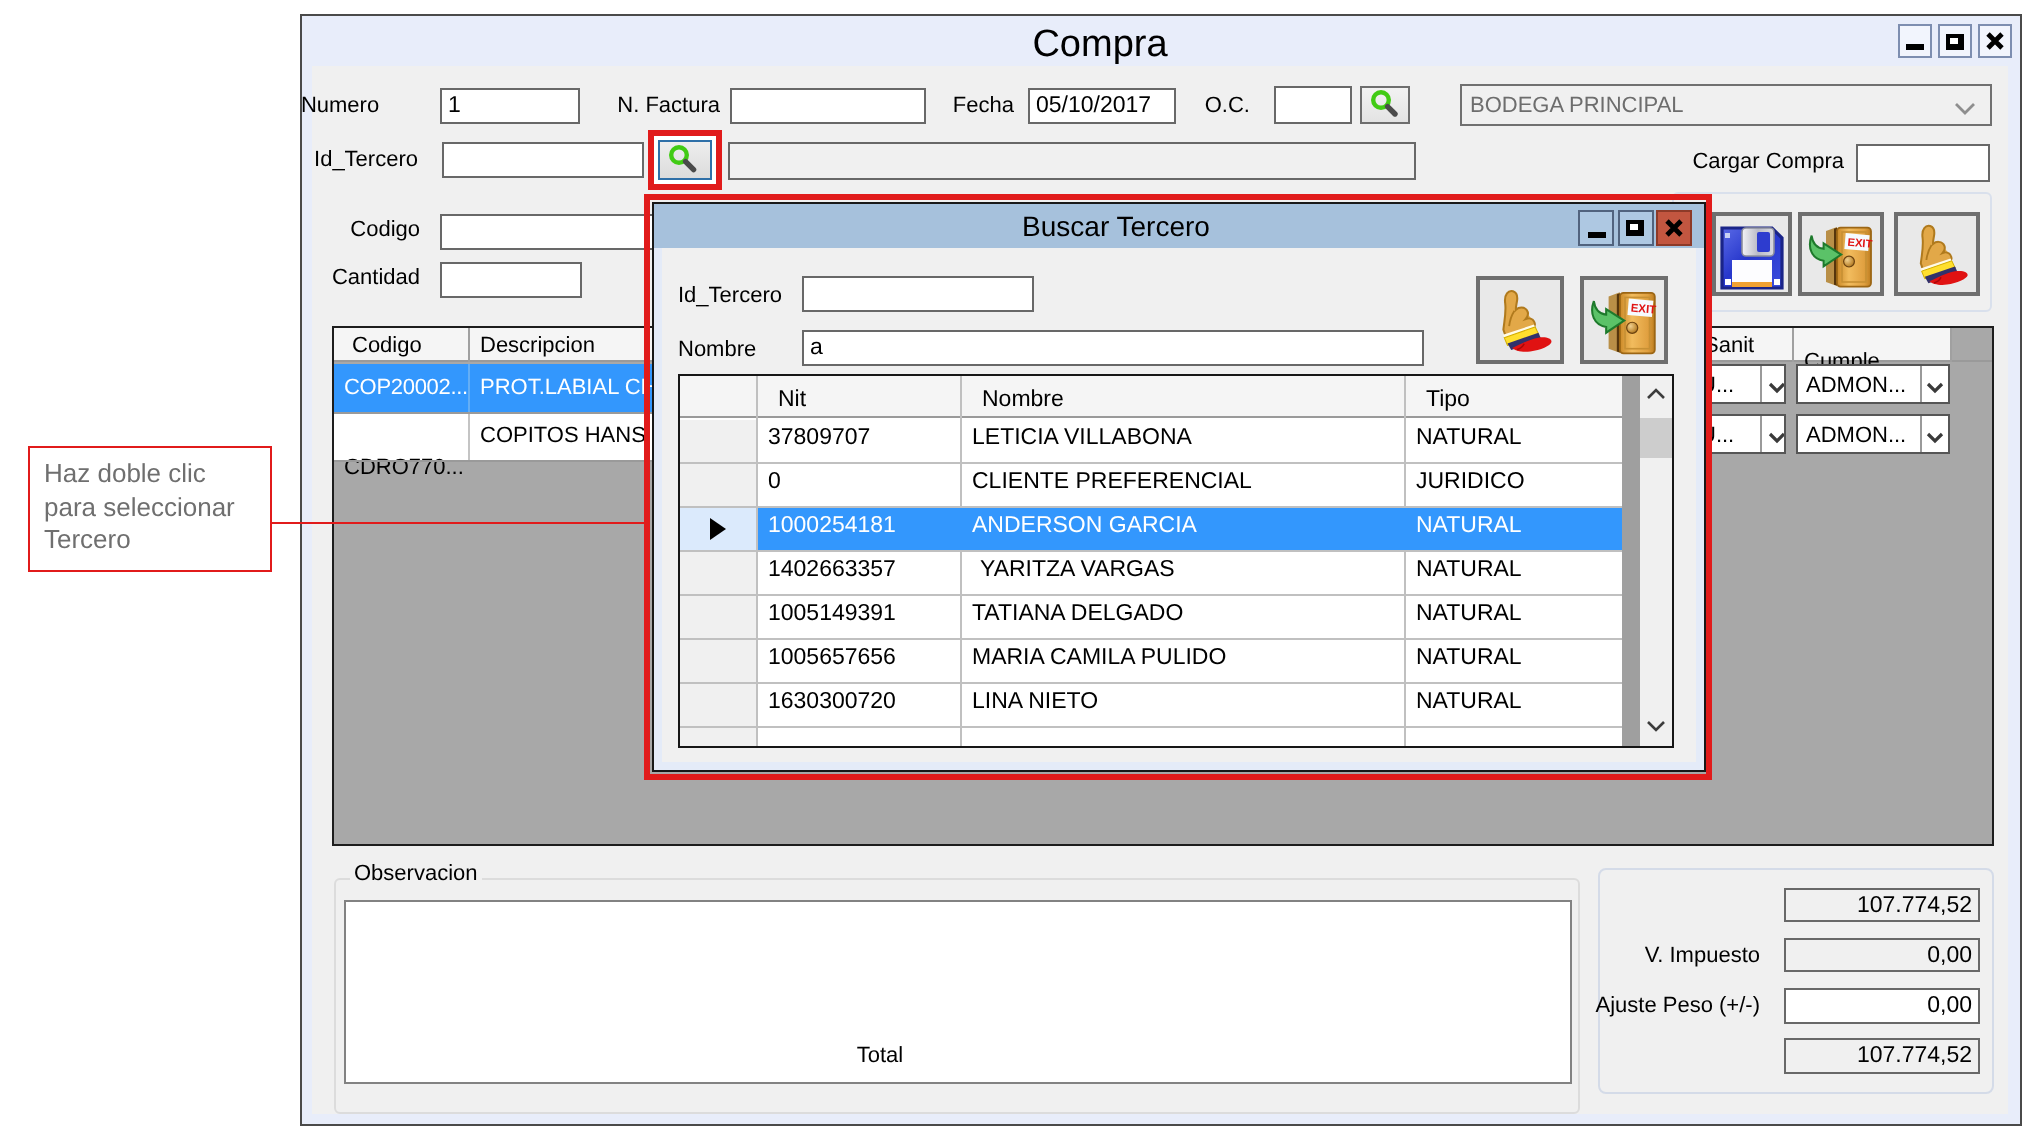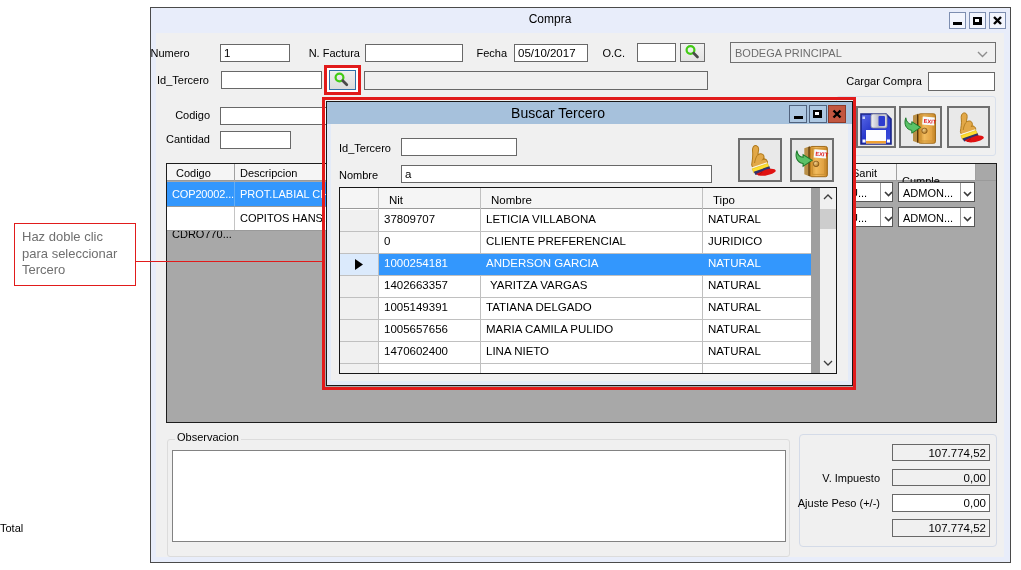--- a/index.html
+++ b/index.html
@@ -20,21 +20,21 @@
 .tbtn{position:absolute;width:17px;height:17px;background:#f2f5fd;border:1px solid #7d8eb0;box-sizing:border-box;}
 .dbtn{position:absolute;width:18px;height:18px;border:1px solid #51637e;box-sizing:border-box;}
 </style>
 </head>
 <body>
 
 <div class="ab" style="left:150px;top:7px;width:859px;height:554px;border:1px solid #4a4a4a;background:#e8edfa;"></div>
 
 <div class="ab" style="left:156px;top:33px;width:848px;height:524px;background:#f0f0f0;"></div>
 
-<div class="ab" style="left:151px;top:12px;width:798px;text-align:center;font-size:12px;color:#000;">Compra</div>
+<div class="ab" style="left:151px;top:12px;width:798px;text-align:center;font-size:19px;color:#000;">Compra</div>
 
 <div class="tbtn" style="left:949px;top:12px;">
     <div class="ab" style="left:3px;top:9px;width:9px;height:3px;background:#000;"></div>
   </div>
 <div class="tbtn" style="left:969px;top:12px;">
     <div class="ab" style="left:3px;top:4px;width:9px;height:8px;background:#000;">
       <div class="ab" style="left:2px;top:2px;width:4px;height:3px;background:#fff;"></div>
     </div>
   </div>
 <div class="tbtn" style="left:989px;top:12px;">
@@ -200,21 +200,21 @@
 <div class="lbl" style="left:175px;top:431px;background:#f0f0f0;padding:0 2px;">Observacion</div>
 <div class="ab" style="left:172px;top:450px;width:614px;height:92px;background:#fff;border:1px solid #828282;box-sizing:border-box;"></div>
 
 <div class="ab" style="left:799px;top:434px;width:198px;height:113px;border:1px solid #d4dbe8;border-radius:4px;box-sizing:border-box;"></div>
 <div class="lbl" style="left:0px;top:447px;width:943px;text-align:right;">SubTotal</div>
 <div class="tb tbro num" style="left:892px;top:444px;width:98px;height:17px;">107.774,52</div>
 <div class="lbl" style="left:0px;top:472px;width:880px;text-align:right;">V. Impuesto</div>
 <div class="tb tbro num" style="left:892px;top:469px;width:98px;height:17px;">0,00</div>
 <div class="lbl" style="left:0px;top:497px;width:880px;text-align:right;">Ajuste Peso (+/-)</div>
 <div class="tb num" style="left:892px;top:494px;width:98px;height:18px;">0,00</div>
-<div class="lbl" style="left:0px;top:522px;width:880px;text-align:left;">Total</div>
+<div class="lbl" style="left:0px;top:522px;width:880px;text-align:center;">Total</div>
 <div class="tb tbro num" style="left:892px;top:519px;width:98px;height:18px;">107.774,52</div>
 
 <div class="ab" style="left:14px;top:223px;width:122px;height:63px;background:#fff;border:1px solid #e11b1b;box-sizing:border-box;">
 <div class="ab" style="left:7px;top:5px;font-size:13px;color:#6f6f6f;line-height:16.5px;">Haz doble clic<br>para seleccionar<br>Tercero</div>
 </div>
 <div class="hline" style="left:136px;top:261px;width:186px;background:#e11b1b;"></div>
 
 <div class="ab" style="left:326px;top:101px;width:527px;height:285px;border:1px solid #181818;background:#e4ebf8;box-sizing:border-box;"></div>
 <div class="ab" style="left:327px;top:102px;width:525px;height:22px;background:#a6c1dc;"></div>
 <div class="ab" style="left:327px;top:105px;width:462px;text-align:center;font-size:14px;color:#000;">Buscar Tercero</div>
@@ -320,21 +320,21 @@
 <div class="cellt" style="left:384px;top:301px;width:92px;color:#000">1005149391</div>
 <div class="cellt" style="left:486px;top:301px;width:212px;color:#000">TATIANA DELGADO</div>
 <div class="cellt" style="left:708px;top:301px;width:100px;color:#000">NATURAL</div>
 <div class="hline" style="left:340px;top:319px;width:471px;background:#c0c0c0;"></div>
 <div class="ab" style="left:340px;top:320px;width:38px;height:21px;background:#f0f0f0;"></div>
 <div class="cellt" style="left:384px;top:323px;width:92px;color:#000">1005657656</div>
 <div class="cellt" style="left:486px;top:323px;width:212px;color:#000">MARIA CAMILA PULIDO</div>
 <div class="cellt" style="left:708px;top:323px;width:100px;color:#000">NATURAL</div>
 <div class="hline" style="left:340px;top:341px;width:471px;background:#c0c0c0;"></div>
 <div class="ab" style="left:340px;top:342px;width:38px;height:21px;background:#f0f0f0;"></div>
-<div class="cellt" style="left:384px;top:345px;width:92px;color:#000">1470602400</div>
+<div class="cellt" style="left:384px;top:345px;width:92px;color:#000">1630300720</div>
 <div class="cellt" style="left:486px;top:345px;width:212px;color:#000">LINA NIETO</div>
 <div class="cellt" style="left:708px;top:345px;width:100px;color:#000">NATURAL</div>
 <div class="hline" style="left:340px;top:363px;width:471px;background:#c0c0c0;"></div>
 <div class="ab" style="left:340px;top:364px;width:38px;height:9px;background:#f0f0f0;"></div>
 </div>
 
 <div class="ab" style="left:820px;top:188px;width:16px;height:185px;background:#f0f0f0;"></div>
 <svg width="10" height="6" style="position:absolute;left:823px;top:194px">
     <polyline points="1,5 5,1 9,5" fill="none" stroke="#3c3c3c" stroke-width="1.3"></polyline>
   </svg>

